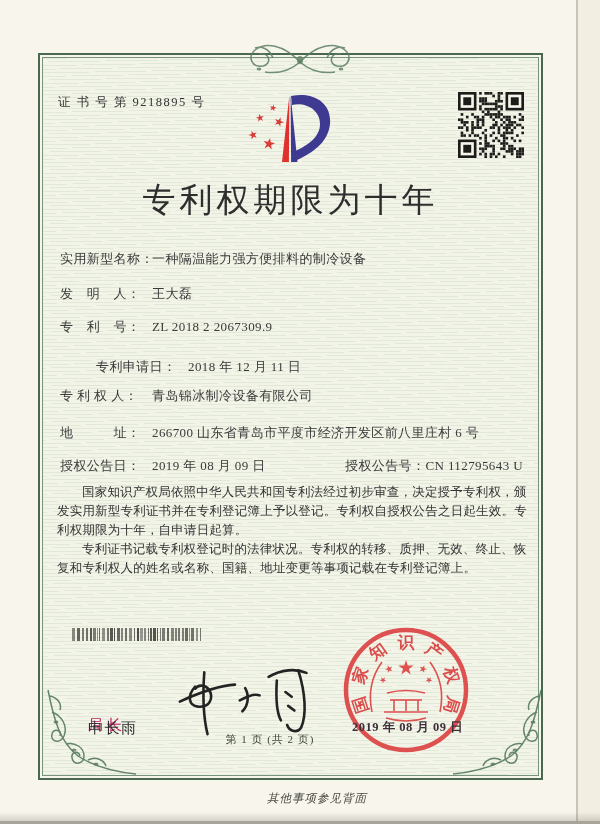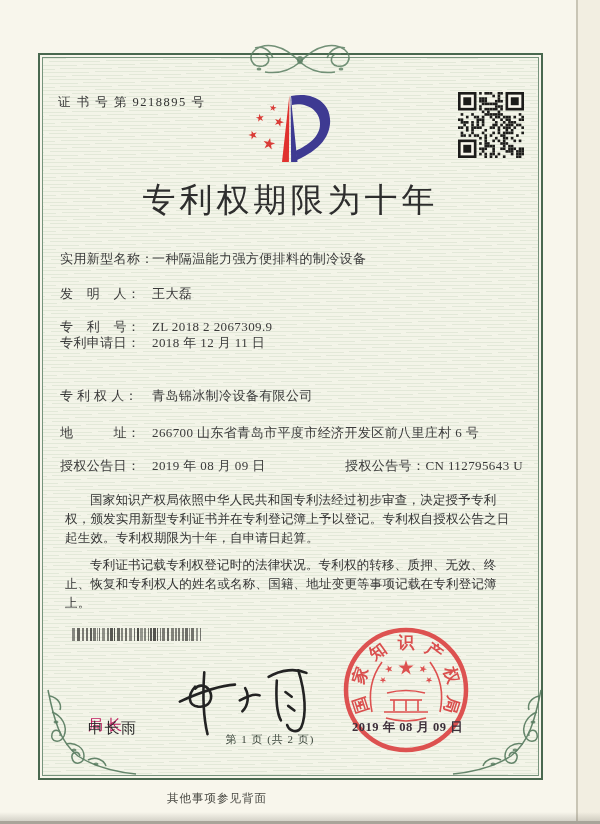--- a/index.html
+++ b/index.html
@@ -25,36 +25,36 @@
   .cert-no{position:absolute;left:58px;top:94px;font-size:12.5px;letter-spacing:1.5px;color:#333;}
   .qr{position:absolute;left:458px;top:92px;width:66px;height:66px;}
   .logo{position:absolute;left:240px;top:85px;width:120px;height:92px;}
   .title{position:absolute;left:38px;top:178px;width:505px;text-align:center;
        font-size:33px;letter-spacing:4px;color:#2e2e2e;}
   .row{position:absolute;left:60px;font-size:13px;color:#3a3a3a;letter-spacing:.4px;white-space:nowrap;}
   .row .lbl{display:inline-block;width:92px;color:#3a3a3a;}
   .grant-group{position:absolute;left:285px;top:0;}
   .paras{position:absolute;left:57px;top:483px;width:472px;font-size:12.5px;
        line-height:19px;color:#333;letter-spacing:.2px;}
-  .paras p{margin:8px;text-indent:2em;}
+  .paras p{margin:0;text-indent:2em;}
   .barcode{position:absolute;left:72px;top:628px;height:14px;white-space:nowrap;font-size:0;}
   .barcode span{display:inline-block;height:13px;vertical-align:top;}
   .director-title{position:absolute;left:88px;top:716px;font-size:15px;letter-spacing:4px;color:#be185d;
        font-family:"Liberation Sans","DejaVu Sans",sans-serif;}
   .director-name{position:absolute;left:88px;top:719px;font-size:15px;letter-spacing:1.5px;color:#2c2c2c;
        font-family:"Liberation Sans","DejaVu Sans",sans-serif;}
   .signature{position:absolute;left:168px;top:656px;width:160px;height:96px;transform:rotate(-3deg);}
   .seal{position:absolute;left:328px;top:612px;width:160px;height:160px;
        mix-blend-mode:multiply;opacity:.92;}
   .seal-date{position:absolute;left:352px;top:719px;font-size:12.5px;font-weight:bold;
        letter-spacing:.5px;color:#3c2f3a;z-index:5;}
   .page-info{position:absolute;left:170px;top:732px;width:200px;text-align:center;
        font-size:11px;color:#3d473d;letter-spacing:1px;}
-  .back-note{position:absolute;left:167px;top:791px;width:200px;text-align:left;
-       font-size:11.5px;color:#4a4a44;letter-spacing:1px;}
+  .back-note{position:absolute;left:167px;top:791px;width:200px;text-align:right;
+       font-size:11.5px;font-style:italic;color:#4a4a44;letter-spacing:1px;}
   .orn{position:absolute;}
 </style>
 </head>
 <body>
 
 <div class="page">
 
   <div class="frame">
     <div class="frame-inner"></div>
   </div>
@@ -338,21 +338,21 @@
 
     <div class="row" style="top:285px;">
       <span class="lbl">发　明　人：</span><span>王大磊</span>
     </div>
     <div class="row" style="top:250px;">
       <span class="lbl">实用新型名称：</span><span>一种隔温能力强方便排料的制冷设备</span>
     </div>
     <div class="row" style="top:318px;">
       <span class="lbl">专　利　号：</span><span>ZL 2018 2 2067309.9</span>
     </div>
-    <div class="row" style="top:334px;">
+    <div class="row" style="top:358px;margin-left:36px;">
       <span class="lbl">专利申请日：</span><span>2018 年 12 月 11 日</span>
     </div>
     <div class="row" style="top:387px;">
       <span class="lbl">专 利 权 人：</span><span>青岛锦冰制冷设备有限公司</span>
     </div>
     <div class="row" style="top:424px;">
       <span class="lbl">地　　　址：</span><span>266700 山东省青岛市平度市经济开发区前八里庄村 6 号</span>
     </div>
     <div class="row" style="top:457px;width:485px;">
       <span class="lbl">授权公告日：</span><span>2019 年 08 月 09 日</span>

